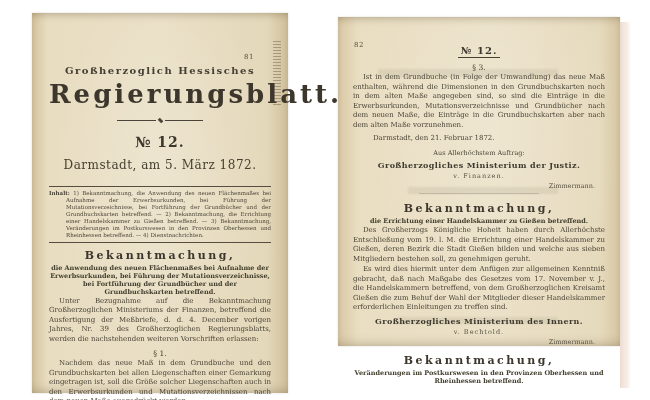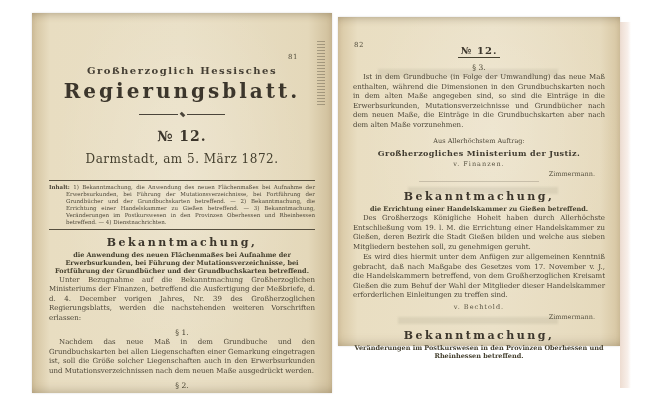--- a/index.html
+++ b/index.html
@@ -10,37 +10,37 @@
   .canvas{position:relative;width:650px;height:400px;background:#ffffff;}
 
   .page{
     position:absolute;
     background:
       radial-gradient(ellipse at 50% 40%, rgba(255,255,255,0.18), rgba(0,0,0,0) 60%),
       linear-gradient(90deg,#d3c29e 0%,#e8ddc1 6%,#e9dfc5 50%,#e4d8ba 92%,#cfbe9a 100%),
       #e7dcc0;
     box-shadow:inset 0 6px 10px -6px rgba(90,70,40,.45), inset 0 -8px 12px -8px rgba(90,70,40,.4), 0 0 2px rgba(0,0,0,.15);
   }
-  .page-left{left:32px;top:13px;width:300px;height:380px;}
+  .page-left{left:32px;top:13px;width:256px;height:380px;}
   .page-right{left:338px;top:17px;width:282px;height:329px;
     background:
       radial-gradient(ellipse at 55% 35%, rgba(255,255,255,0.16), rgba(0,0,0,0) 60%),
       linear-gradient(90deg,#d8c7a3 0%,#e9dec2 7%,#ebe1c8 55%,#e6dabd 93%,#d6c5a1 100%),
       #e8ddc1;}
   .edge-strip{position:absolute;left:620px;top:22px;width:11px;height:366px;
     background:linear-gradient(90deg,#e9d4c6,#f6ebe4 70%,#ffffff);opacity:.8;}
 
   .pageno{font-size:7px;color:#55503f;letter-spacing:.5px;}
   .pageno-left{position:absolute;top:40px;right:34px;}
   .pageno-right{position:absolute;top:24px;left:16px;}
 
   .col{position:absolute;left:17px;right:17px;top:0;}
 
   .masthead-small{margin-top:52px;text-align:center;font-weight:bold;font-size:10px;letter-spacing:1.5px;color:#443e33;}
-  .masthead-large{margin-top:3px;text-align:center;font-weight:bold;font-size:20px;letter-spacing:3px;color:#3c362c;}
+  .masthead-large{margin-top:3px;text-align:center;font-weight:bold;font-size:26px;letter-spacing:3px;color:#3c362c;}
   .ornament{margin:9px auto 0;width:86px;display:flex;align-items:center;justify-content:center;}
   .ornament .bar{flex:1;height:1px;background:#4a443a;}
   .ornament .diamond{width:5px;height:5px;margin:0 2px;background:#4a443a;transform:rotate(45deg) scaleY(.6);}
   .issue-no{margin-top:11px;text-align:center;font-weight:bold;font-size:14px;letter-spacing:1px;color:#3c362c;}
   .dateline-main{margin-top:8px;text-align:center;font-size:12px;letter-spacing:.5px;color:#45402f;}
 
   .inhalt-box{margin-top:14px;border-top:1px solid #554e3e;border-bottom:1px solid #554e3e;padding:2.5px 0 3px;}
   .inhalt-text{font-size:5.5px;line-height:7px;text-align:justify;padding-left:17px;text-indent:-17px;color:#4a4436;}
   .inhalt-text .lbl{font-weight:bold;}
 
@@ -111,31 +111,33 @@
     <div class="ghost" style="left:60px;top:300px;width:160px;height:7px;"></div>
 
     <div class="col" style="left:15px;right:15px;">
       <div class="running-head">
         <span>№ 12.</span>
       </div>
 
       <div class="sec-head">§ 3.</div>
       <div class="body-par">Ist in dem Grundbuche (in Folge der Umwandlung) das neue Maß enthalten, während die Dimensionen in den Grundbuchskarten noch in dem alten Maße angegeben sind, so sind die Einträge in die Erwerbsurkunden, Mutationsverzeichnisse und Grundbücher nach dem neuen Maße, die Einträge in die Grundbuchskarten aber nach dem alten Maße vorzunehmen.</div>
 
+      <div class="date-left">Darmstadt, den 21. Februar 1872.</div>
       <div class="auth-line">Aus Allerhöchstem Auftrag:</div>
       <div class="ministry">Großherzogliches Ministerium der Justiz.</div>
       <div class="signatory">v. Finanzen.</div>
       <div class="countersign">Zimmermann.</div>
       <div class="faint-rule"></div>
 
       <div class="notice-head" style="margin-top:8px;">Bekanntmachung,</div>
       <div class="notice-sub">die Errichtung einer Handelskammer zu Gießen betreffend.</div>
       <div class="body-par">Des Großherzogs Königliche Hoheit haben durch Allerhöchste Entschließung vom 19. l. M. die Errichtung einer Handelskammer zu Gießen, deren Bezirk die Stadt Gießen bilden und welche aus sieben Mitgliedern bestehen soll, zu genehmigen geruht.</div>
       <div class="body-par">Es wird dies hiermit unter dem Anfügen zur allgemeinen Kenntniß gebracht, daß nach Maßgabe des Gesetzes vom 17. November v. J., die Handelskammern betreffend, von dem Großherzoglichen Kreisamt Gießen die zum Behuf der Wahl der Mitglieder dieser Handelskammer erforderlichen Einleitungen zu treffen sind.</div>
 
+      <div class="ministry">Großherzogliches Ministerium des Innern.</div>
       <div class="signatory">v. Bechtold.</div>
       <div class="countersign">Zimmermann.</div>
 
       <div class="notice-head" style="margin-top:8px;">Bekanntmachung,</div>
       <div class="notice-sub">Veränderungen im Postkurswesen in den Provinzen Oberhessen und Rheinhessen betreffend.</div>
 
     </div>
   </div>
 
   <div class="edge-strip"></div>

